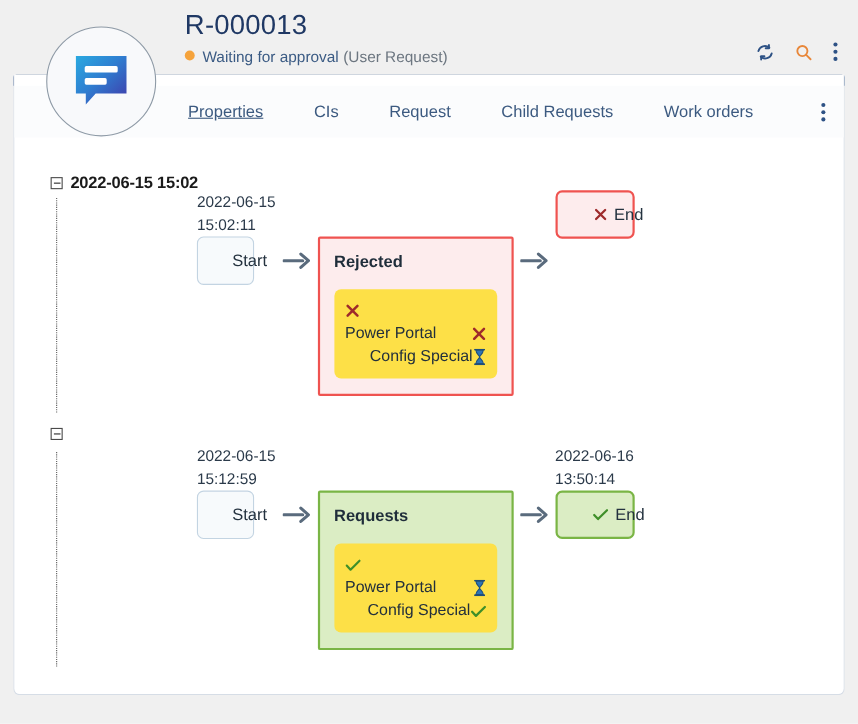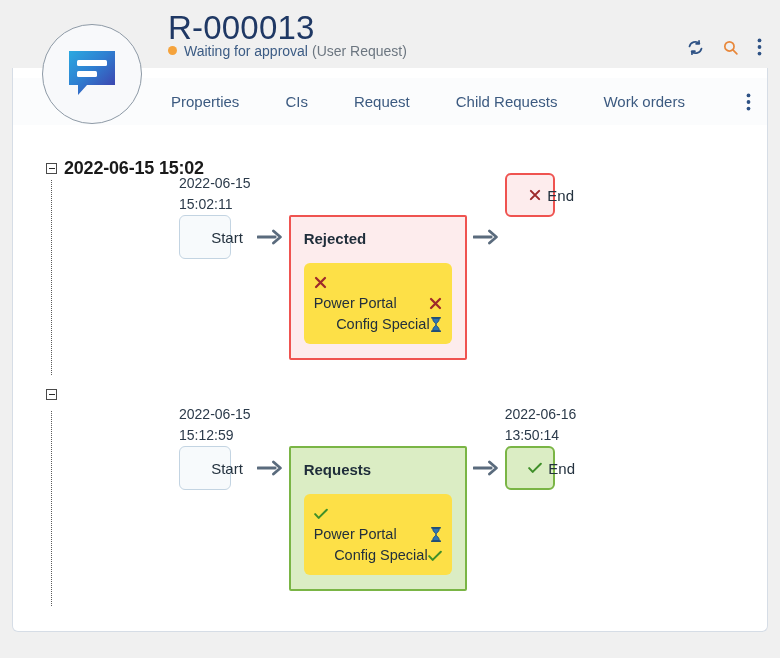--- a/index.html
+++ b/index.html
@@ -20,21 +20,21 @@
     position: absolute;
     left: 0; top: 0;
     width: 780px;
     height: 70px;
     background: #f0f0f0;
   }
   .record-title {
     position: absolute;
     left: 168px;
     top: 9px;
-    font-size: 33px;
+    font-size: 25px;
     color: #1f3864;
     letter-spacing: 0.2px;
     font-weight: 400;
   }
   .status-line {
     position: absolute;
     left: 168px;
     top: 43px;
     font-size: 14px;
     white-space: nowrap;
@@ -94,21 +94,21 @@
     display: flex;
     align-items: center;
   }
   .tab {
     font-size: 15px;
     color: #3c5a80;
     padding: 0 0;
     cursor: pointer;
     white-space: nowrap;
   }
-  .tab:nth-child(1) { margin-left: 158px; }
+  .tab:nth-child(1) { margin-left: 158px; text-decoration: underline; }
   .tab + .tab { margin-left: 46px; }
   .tabs-kebab {
     position: absolute;
     right: 18px;
     top: 50%;
     transform: translateY(-50%);
     cursor: pointer;
     line-height: 0;
   }
 
@@ -160,21 +160,21 @@
   }
   .collapse-box::before {
     content: "";
     position: absolute;
     left: 1.5px; right: 1.5px;
     top: 4px;
     height: 1px;
     background: #2a2a2a;
   }
   .tl-date {
-    font-size: 18px;
+    font-size: 15px;
     font-weight: bold;
     color: #1a1a1a;
     letter-spacing: -0.2px;
   }
 
   .tl-rail {
     position: absolute;
     left: 38px;
     top: 22px;
     width: 0;
@@ -212,21 +212,21 @@
     font-size: 15px;
     padding-left: 44px;
   }
   .node-start {
     width: 52px; height: 44px;
     background: #f7fafc;
     border: 1.5px solid #c3d4e2;
     color: #24323f;
   }
   .node-end {
-    width: 50px; height: 44px;
+    width: 72px; height: 44px;
     gap: 6px;
     font-size: 15px;
   }
   .node-end.rejected {
     background: #fdeced;
     border: 2px solid #ef5350;
     color: #24323f;
   }
   .node-end.approved {
     background: #dbedc4;

